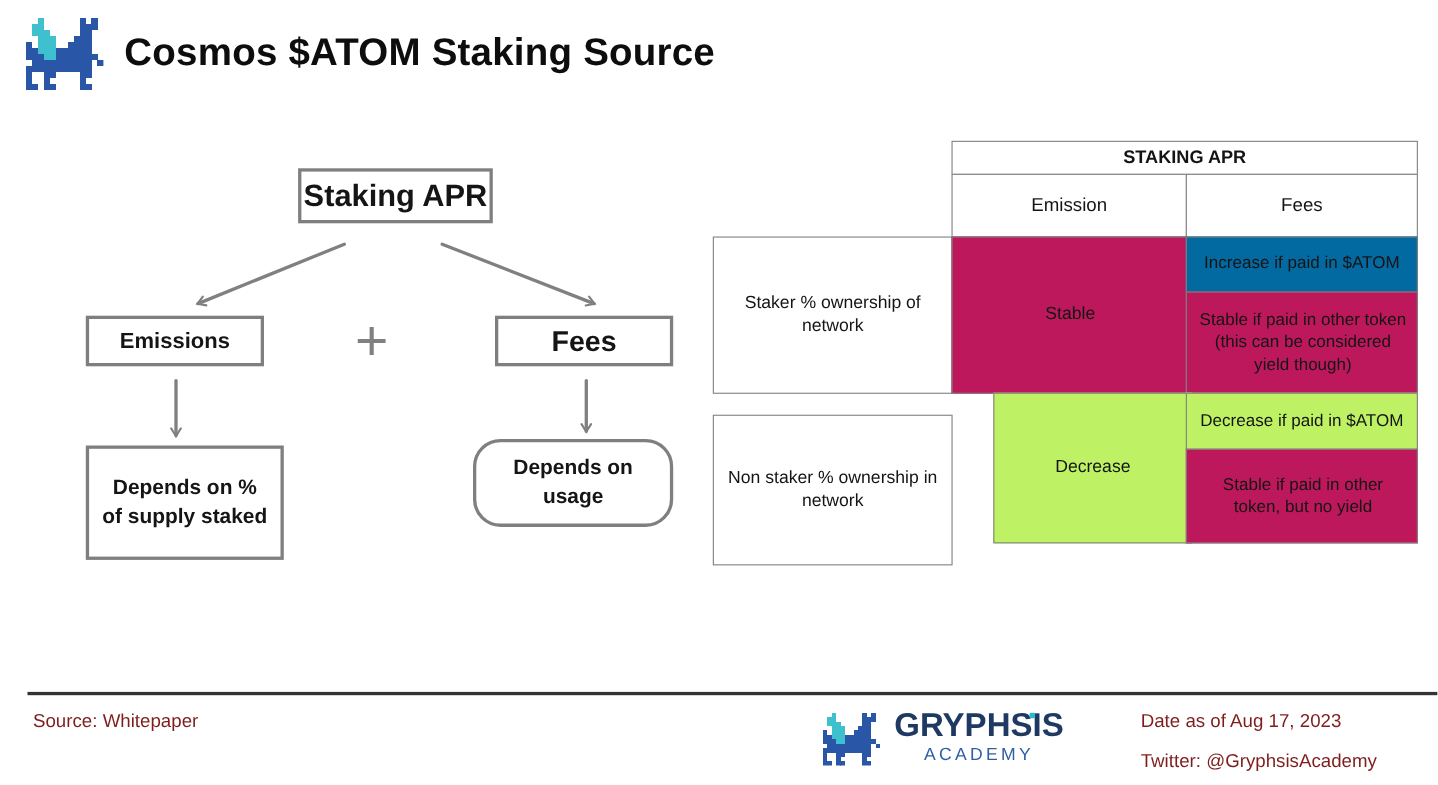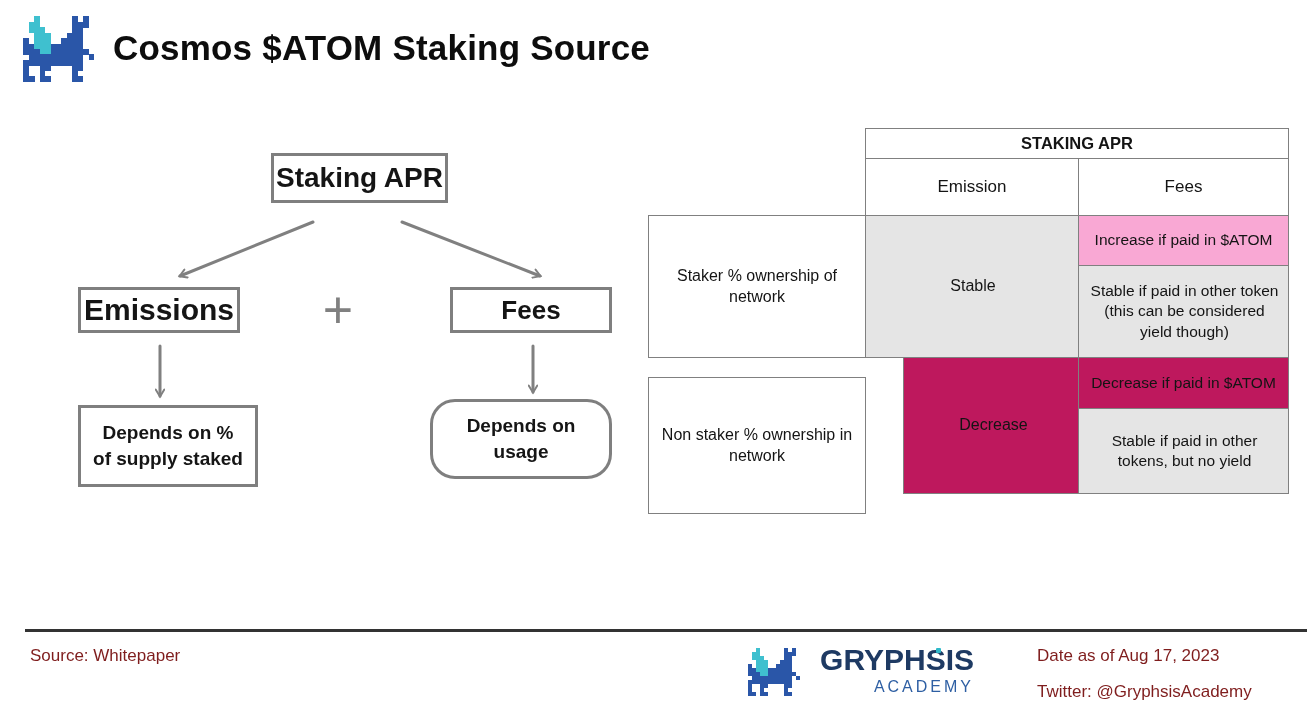--- a/index.html
+++ b/index.html
@@ -30,23 +30,23 @@
   .flowbox {
     border: 3px solid #7f7f7f;
     background: #ffffff;
     display: flex;
     align-items: center;
     justify-content: center;
     text-align: center;
     color: #151515;
   }
   .fb-root  { left: 271px; top: 153px; width: 177px; height: 50px; font-size: 28px; font-weight: 600; }
-  .fb-left  { left: 78px;  top: 287px; width: 162px; height: 46px; font-size: 30px; font-weight: 600; }
+  .fb-left  { left: 78px;  top: 287px; width: 162px; height: 46px; font-size: 20px; font-weight: 600; }
   .fb-right { left: 450px; top: 287px; width: 162px; height: 46px; font-size: 26px; font-weight: 600; }
-  .fb-leafL { left: 78px;  top: 405px; width: 180px; height: 82px; font-size: 19px; font-weight: 600; line-height: 1.35; padding: 4px 10px; }
+  .fb-leafL { left: 78px;  top: 405px; width: 180px; height: 104px; font-size: 19px; font-weight: 600; line-height: 1.35; padding: 4px 10px; }
   .fb-leafR { left: 430px; top: 399px; width: 182px; height: 80px; font-size: 19px; font-weight: 600; line-height: 1.35; padding: 4px 10px; border-radius: 25px; }
   .plus-sign {
     left: 316px; top: 280px; width: 44px; height: 60px;
     font-size: 52px; font-weight: 300; color: #808080;
     display: flex; align-items: center; justify-content: center;
   }
   .flow-arrows { left: 0; top: 130px; width: 660px; height: 370px; pointer-events: none; }
 
   
   .matrix { left: 648px; top: 128px; width: 641px; height: 366px; }
@@ -58,23 +58,23 @@
     justify-content: center;
     text-align: center;
     background: #ffffff;
     font-size: 16px;
     line-height: 1.3;
     padding: 3px 8px;
     color: #141414;
   }
   .cell.th-title { font-weight: 700; font-size: 16.5px; }
   .cell.th { font-size: 17px; }
-  .cell.gray  { background: #e5e5e5; padding-left: 10px; }
-  .cell.green { background: #f9a8d4; }
-  .cell.red   { background: #be185d; }
+  .cell.gray  { background: #be185d; padding-left: 10px; }
+  .cell.green { background: #0369a1; }
+  .cell.red   { background: #bef264; }
   .cell.sub { font-size: 15.5px; }
 
   
   .c-title   { left: 217px; top: 0;    width: 424px; height: 31px; }
   .c-emishd  { left: 217px; top: 30px; width: 214px; height: 58px; }
   .c-feeshd  { left: 430px; top: 30px; width: 211px; height: 58px; }
   .c-r1label { left: 0;     top: 87px;  width: 218px; height: 143px; }
   .c-r1emis  { left: 217px; top: 87px;  width: 214px; height: 143px; }
   .c-r1fee1  { left: 430px; top: 87px;  width: 211px; height: 51px; }
   .c-r1fee2  { left: 430px; top: 137px; width: 211px; height: 93px; }
@@ -83,21 +83,21 @@
   .c-r2fee1  { left: 430px; top: 229px; width: 211px; height: 52px; }
   .c-r2fee2  { left: 430px; top: 280px; width: 211px; height: 86px; }
 
   
   .divider { left: 25px; top: 629px; width: 1282px; height: 3px; background: #333333; }
   .muted { color: #7f1d1d; font-size: 17px; }
   .source-note { left: 30px; top: 646px; }
   .date-note { left: 1037px; top: 646px; }
   .twitter-note { left: 1037px; top: 682px; }
 
-  .brand { left: 806px; top: 643px; width: 168px; display: flex; flex-direction: column; align-items: flex-end; }
+  .brand { left: 806px; top: 643px; width: 168px; display: flex; flex-direction: column; align-items: center; }
   .brand-name {
     font-size: 30px; font-weight: 600; color: #1e3a63;
     white-space: nowrap; line-height: 1.1; position: relative;
   }
   .brand-sub {
     font-size: 16px; font-weight: 500; color: #2e5fa3;
     letter-spacing: 3px; margin-top: 2px;
   }
   .brand-dot { left: 936px; top: 648px; width: 5px; height: 5px; background: #2fb9c9; border-radius: 1px; }
 
@@ -226,21 +226,21 @@
     <div class="cell th c-feeshd">Fees</div>
 
     <div class="cell c-r1label">Staker % ownership of network</div>
     <div class="cell gray c-r1emis">Stable</div>
     <div class="cell green sub c-r1fee1">Increase if paid in $ATOM</div>
     <div class="cell gray sub c-r1fee2">Stable if paid in other token (this can be considered yield though)</div>
 
     <div class="cell c-r2label">Non staker % ownership in network</div>
     <div class="cell red c-r2emis">Decrease</div>
     <div class="cell red sub c-r2fee1">Decrease if paid in $ATOM</div>
-    <div class="cell gray sub c-r2fee2">Stable if paid in other tokens, but no yield</div>
+    <div class="cell gray sub c-r2fee2">Stable if paid in other token, but no yield</div>
   </div>
 
   <div class="abs divider"></div>
   <div class="abs muted source-note">Source: Whitepaper</div>
 
   <svg class="abs logo-footer dragon-logo" width="56" height="48" viewBox="0 0 14 12" shape-rendering="crispEdges">
       <rect x="3" y="0" width="1.06" height="1.06" fill="#3fc0cf"></rect>
       <rect x="10" y="0" width="1.06" height="1.06" fill="#2a56a8"></rect>
       <rect x="12" y="0" width="1.06" height="1.06" fill="#2a56a8"></rect>
       <rect x="2" y="1" width="1.06" height="1.06" fill="#3fc0cf"></rect>

